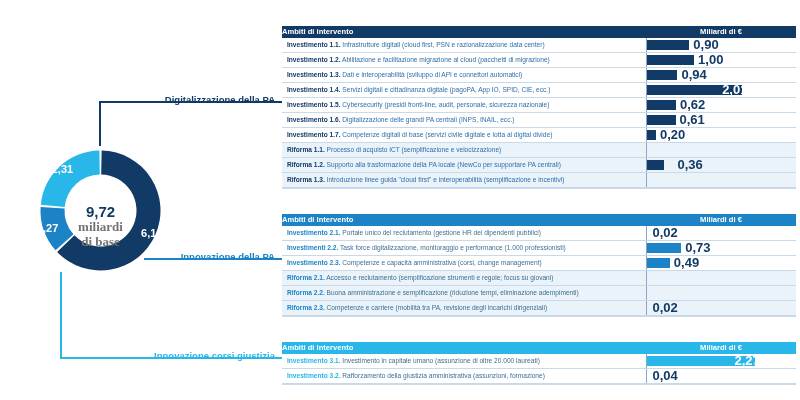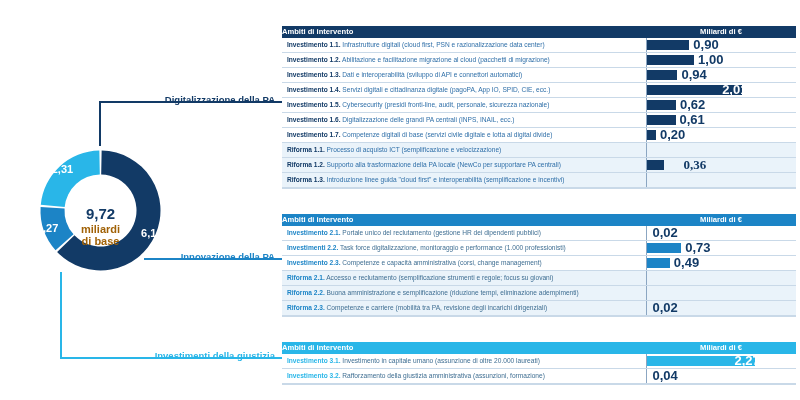--- a/index.html
+++ b/index.html
@@ -12,21 +12,21 @@
 
   
   .donut-wrap{position:absolute;left:33px;top:143px;width:135px;height:135px;}
   .donut-svg{display:block;}
   .donut-center{
     position:absolute;left:0;top:16px;width:135px;height:135px;
     display:flex;flex-direction:column;align-items:center;justify-content:center;
     pointer-events:none;
   }
   .donut-center .big{font-size:15px;font-weight:bold;color:#123a66;line-height:1.12;}
-  .donut-center .sub{font-size:11px;font-weight:bold;color:#a16207;line-height:1.12;}
+  .donut-center .sub{font-size:13px;font-weight:bold;color:#737373;line-height:1.12;font-family:Liberation Serif, serif;}
   .seg-label{font-size:11px;font-weight:bold;fill:#ffffff;}
 
   
   .connector{position:absolute;background:#123a66;}
   .connector.cyan{background:#29b6e8;}
   .connector.mid{background:#1c84c6;}
 
   
   .caption{
     position:absolute;font-size:9.5px;font-weight:bold;text-align:right;
@@ -119,21 +119,21 @@
   <div class="connector" style="left:99px;top:102px;width:1.6px;height:44px;"></div>
   <div class="connector" style="left:99px;top:101px;width:183px;height:1.6px;"></div>
 
   <div class="connector mid" style="left:144px;top:258px;width:138px;height:1.6px;"></div>
 
   <div class="connector cyan" style="left:60px;top:357px;width:222px;height:1.6px;"></div>
   <div class="connector cyan" style="left:60px;top:272px;width:1.6px;height:86px;"></div>
 
   <div class="caption mid" style="left:120px;top:251px;width:155px;">Innovazione della PA</div>
   <div class="caption navy" style="left:120px;top:94px;width:155px;">Digitalizzazione della PA</div>
-  <div class="caption cyan" style="left:110px;top:350px;width:165px;">Investimenti della giustizia</div>
+  <div class="caption cyan" style="left:110px;top:350px;width:165px;">Innovazione corsi giustizia</div>
 
   <div class="block b1" style="left:282px;top:26px;width:514px;">
     <table class="tbl">
       <colgroup>
           <col style="width:364px">
           <col style="width:150px">
         </colgroup>
       <thead>
         <tr>
           <th class="hdr-cell">Ambiti di intervento</th>
@@ -191,21 +191,21 @@
             </td>
           </tr>
           <tr class="row alt">
             <td class="desc"><b>Riforma 1.1.</b> Processo di acquisto ICT (semplificazione e velocizzazione)</td>
             <td class="valcell"></td>
           </tr>
           <tr class="row alt">
             <td class="desc"><b>Riforma 1.2.</b> Supporto alla trasformazione della PA locale (NewCo per supportare PA centrali)</td>
             <td class="valcell">
               <div class="bar" style="width: 17.1278px;"></div>
-              <div class="bartext" style="left: 37px; font-family: Liberation Serif, serif;">0,36</div>
+              <div class="bartext" style="left: 31px;">0,36</div>
             </td>
           </tr>
           <tr class="row alt">
             <td class="desc"><b>Riforma 1.3.</b> Introduzione linee guida "cloud first" e interoperabilità (semplificazione e incentivi)</td>
             <td class="valcell"></td>
           </tr>
         </tbody>
     </table>
     <div class="blk-bottom"></div>
   </div>

